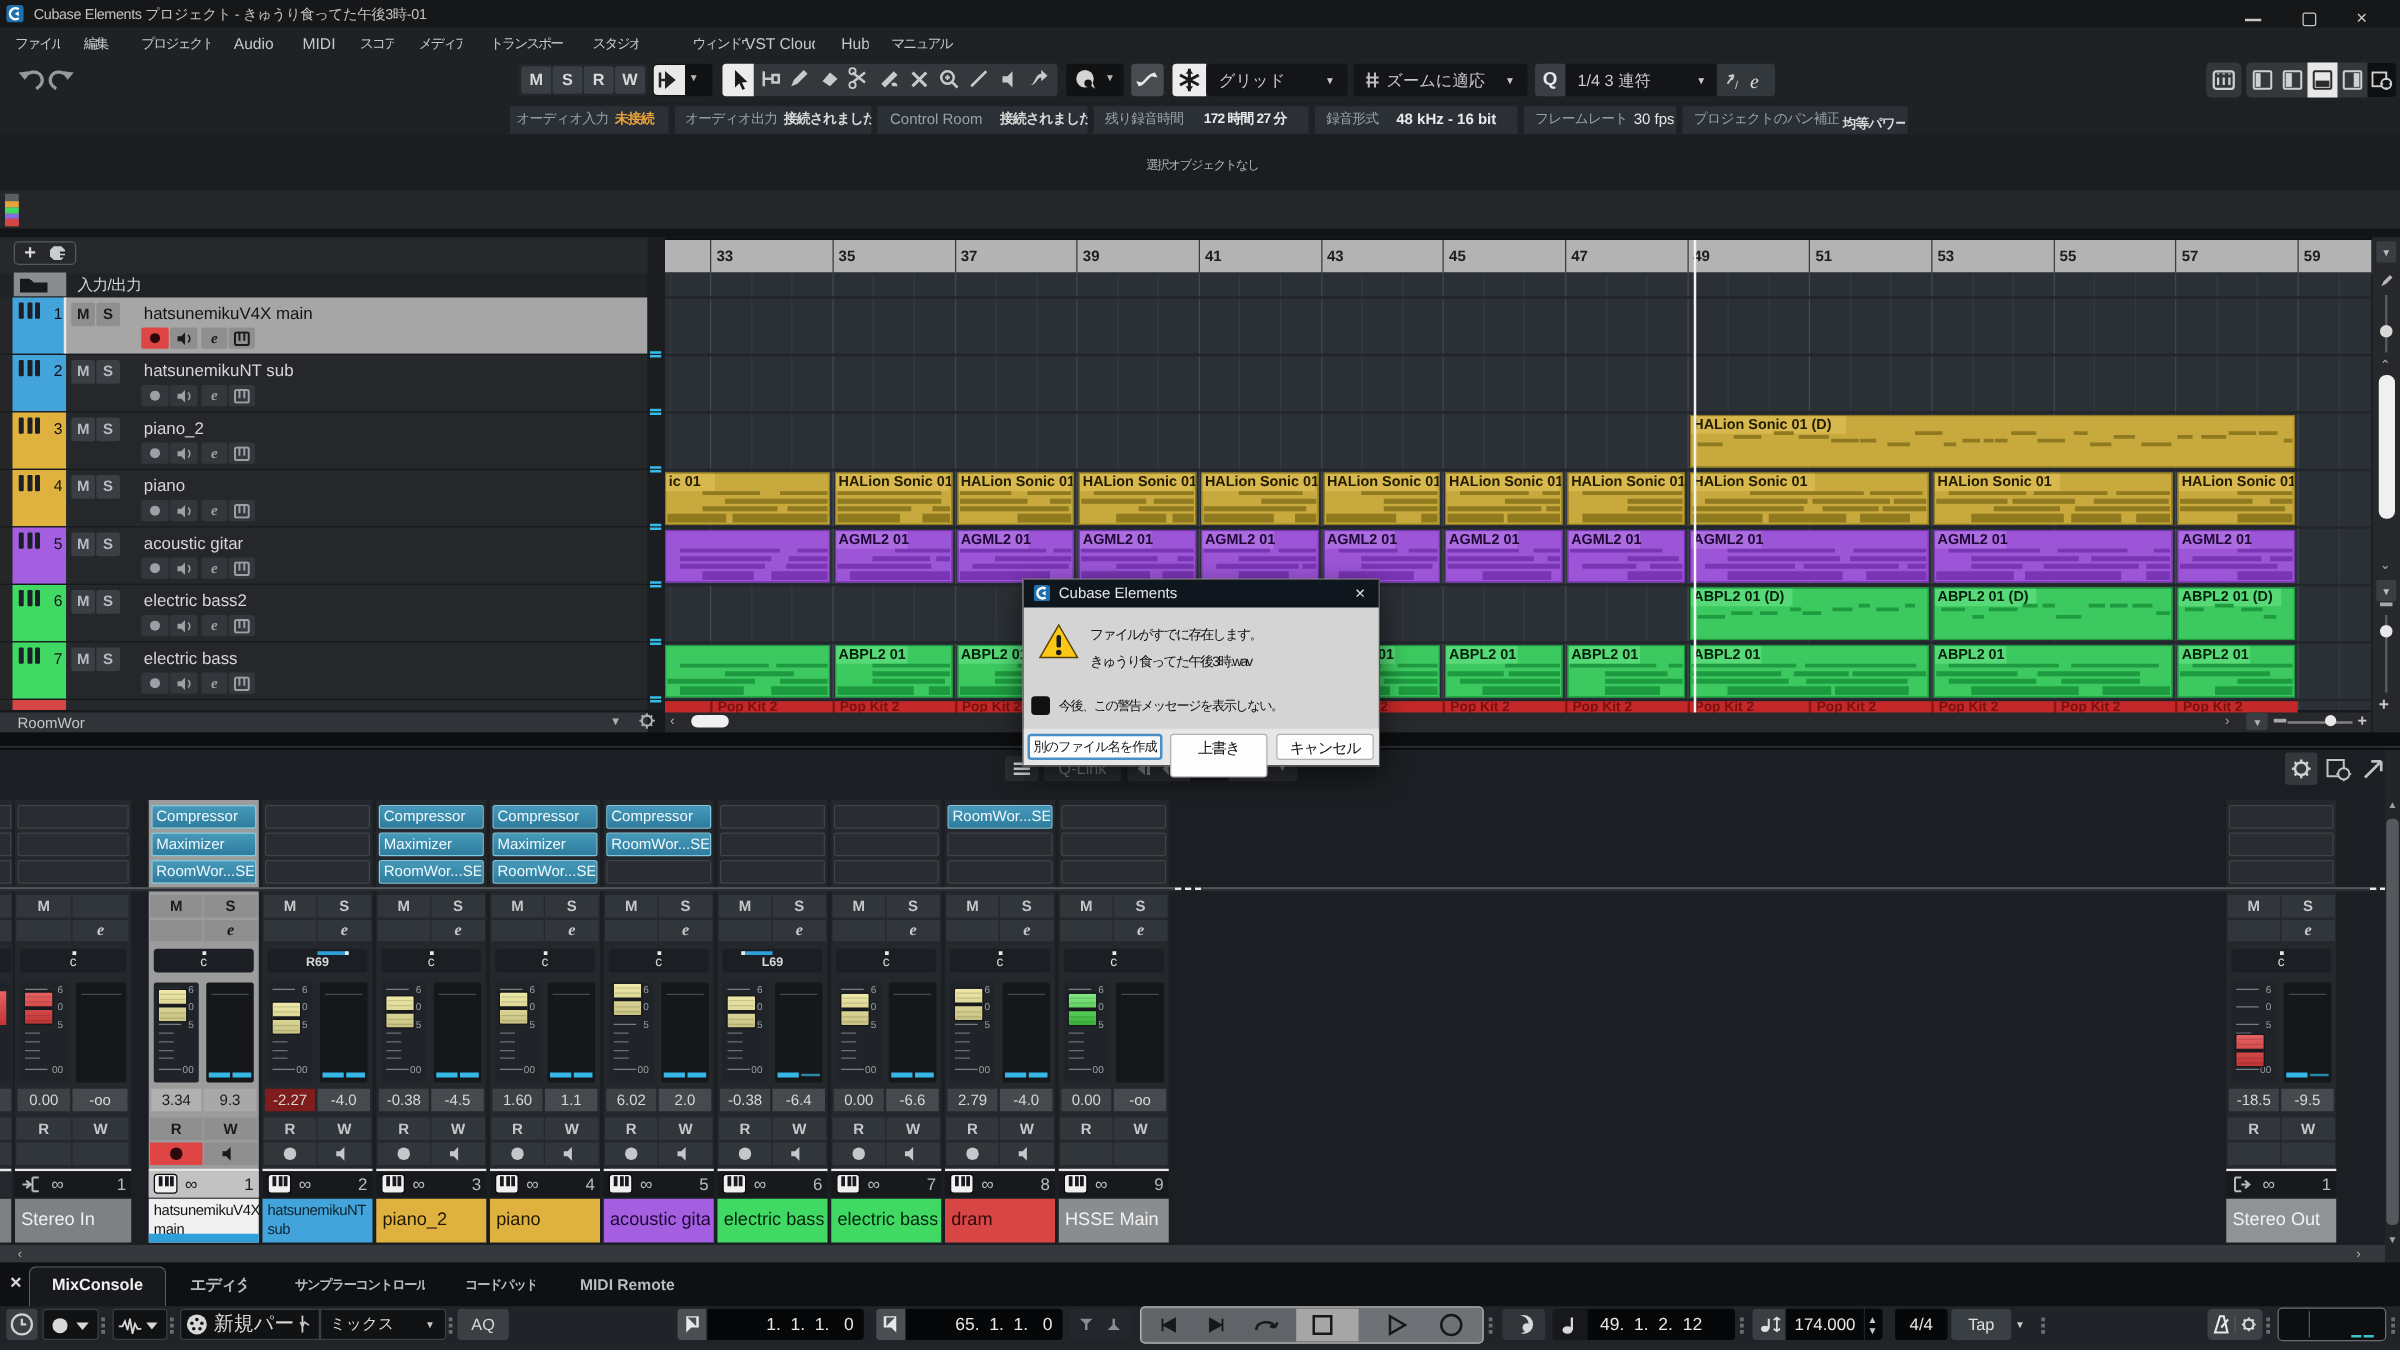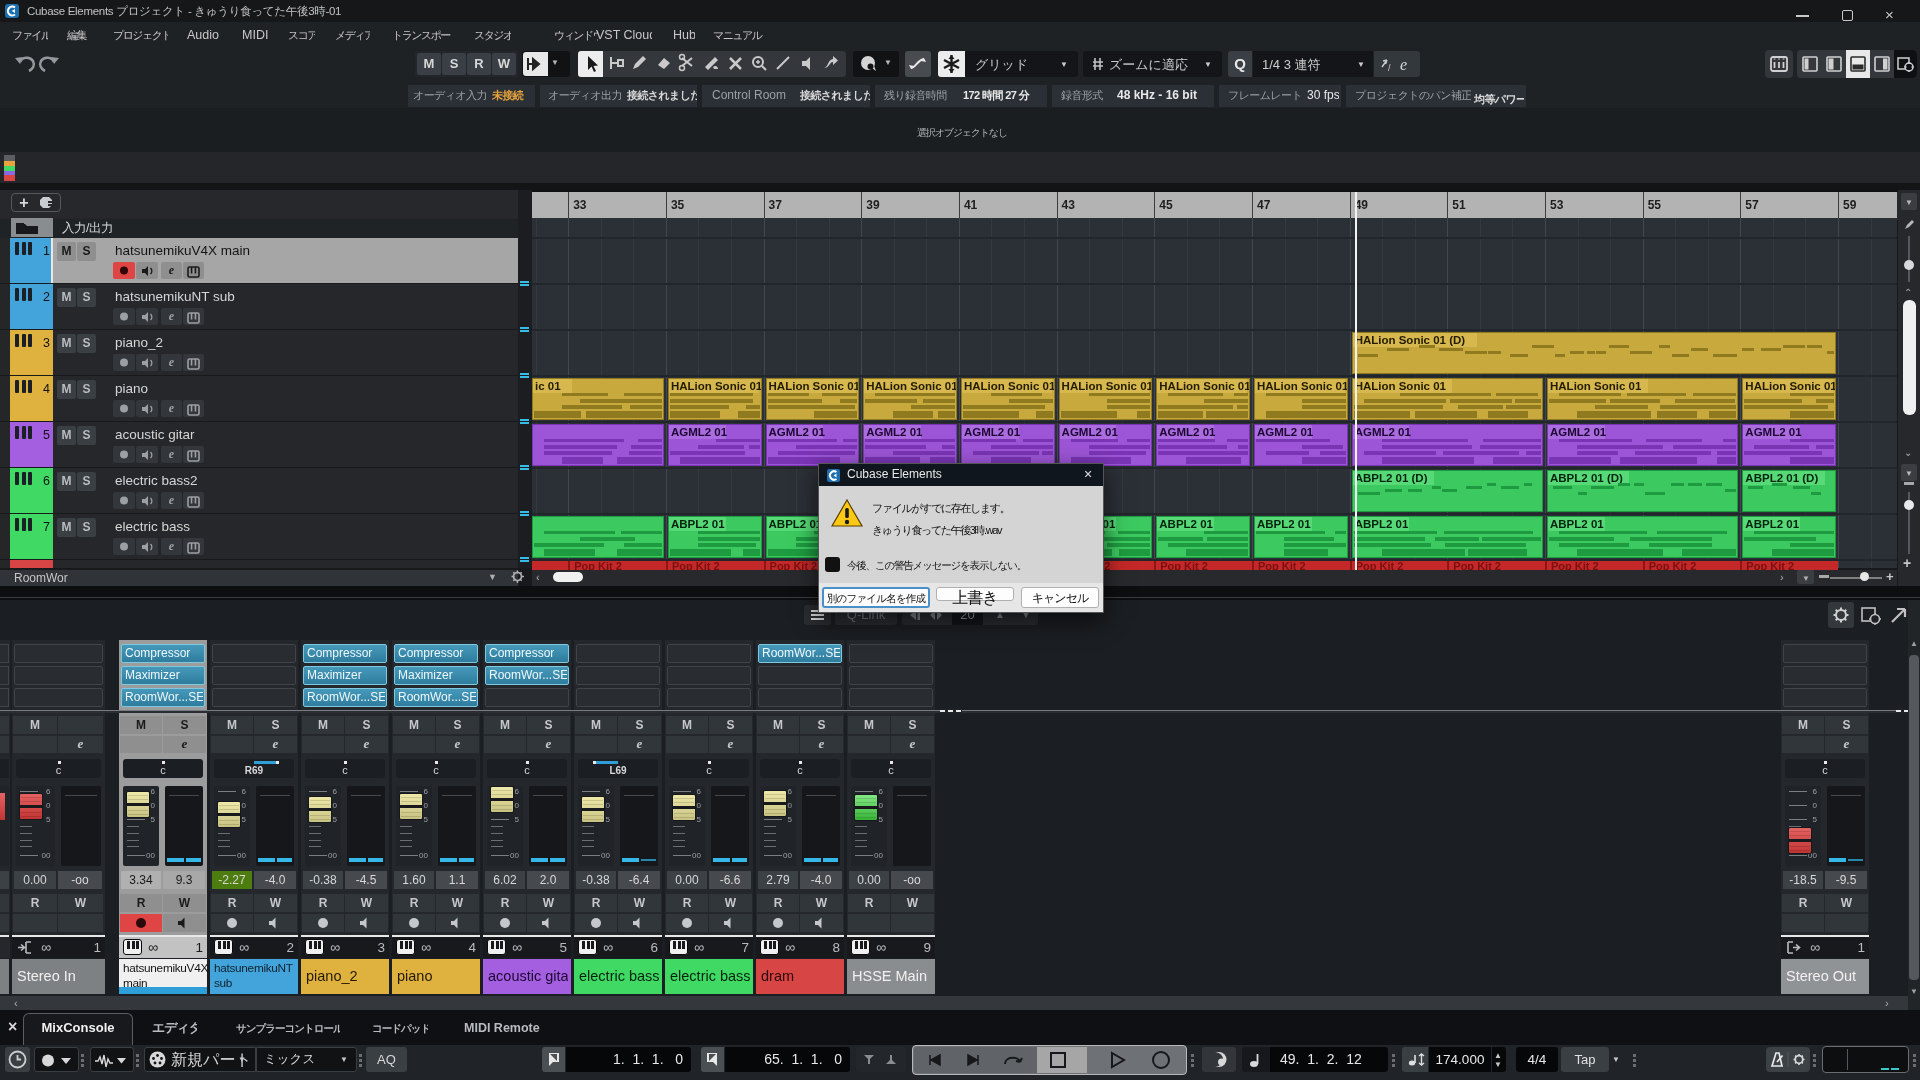--- a/index.html
+++ b/index.html
@@ -1077,21 +1077,21 @@
 <div style="position:absolute;left:217px;top:801px;width:24px;height:27px;background:linear-gradient(#eee9a8,#c9c383);border-radius:2px;border:1px solid #15171a;"></div>
 <div style="position:absolute;left:218px;top:813px;width:22px;height:3px;background:#17191c;"></div>
 <div style="position:absolute;left:219px;top:805px;width:20px;height:1px;background:#00000022;"></div>
 <div style="position:absolute;left:219px;top:809px;width:20px;height:1px;background:#00000022;"></div>
 <div style="position:absolute;left:219px;top:820px;width:20px;height:1px;background:#00000022;"></div>
 <div style="position:absolute;left:219px;top:824px;width:20px;height:1px;background:#00000022;"></div>
 <div style="position:absolute;left:256.0px;top:786px;width:38.0px;height:80px;background:#15171a;border-radius:2px;"></div>
 <div style="position:absolute;left:260.0px;top:795px;width:30.0px;height:1px;background:#45494d;"></div>
 <div style="position:absolute;left:258.0px;top:858px;width:17.0px;height:4px;background:#35b8e8;"></div>
 <div style="position:absolute;left:277.0px;top:858px;width:15.0px;height:4px;background:#35b8e8;"></div>
-<div style="position:absolute;left:212px;top:871px;width:40px;height:18px;background:#4d7c0f;color:#d8d8d8;font-size:12px;text-align:center;line-height:18px;">-2.27</div>
+<div style="position:absolute;left:212px;top:871px;width:40px;height:18px;background:#7f1d1d;color:#d8d8d8;font-size:12px;text-align:center;line-height:18px;">-2.27</div>
 <div style="position:absolute;left:254px;top:871px;width:42px;height:18px;background:#46494d;color:#d8d8d8;font-size:12px;text-align:center;line-height:18px;">-4.0</div>
 <div style="position:absolute;left:211px;top:894px;width:42px;height:18px;background:#31363b;color:#c4c8cc;font-size:12px;font-weight:bold;text-align:center;line-height:18px;">R</div>
 <div style="position:absolute;left:254px;top:894px;width:43px;height:18px;background:#31363b;color:#c4c8cc;font-size:12px;font-weight:bold;text-align:center;line-height:18px;">W</div>
 <div style="position:absolute;left:211px;top:914px;width:42px;height:18px;background:#31363b;"><svg width="42" height="18">
         <circle cx="21.0" cy="9" r="5" fill="#c4c8cc"></circle>
       </svg></div>
 <div style="position:absolute;left:254px;top:914px;width:43px;height:18px;background:#31363b;"><svg width="43" height="18">
         <path d="M15.0 7 v4 h3 l3.5 3.5 V3.5 L18.0 7 z" fill="#c4c8cc"></path>
       </svg></div>
 <div style="position:absolute;left:210px;top:935px;width:88px;height:2px;background:#e8e8e8;"></div>
@@ -1710,14 +1710,14 @@
         <path d="M17 2 L32 28 L2 28 Z" fill="#fbc816" stroke="#5a4000" stroke-width="1.2"></path>
         <rect x="15.2" y="10" width="3.6" height="10" rx="1.5" fill="#1a1a1a"></rect>
         <circle cx="17" cy="24" r="2.2" fill="#1a1a1a"></circle>
       </svg></div>
 <div style="position:absolute;left:872px;top:500px;width:134px;height:17px;color:#111;font-size:11px;letter-spacing:-1.4px;line-height:17px;overflow:hidden;"><span class="t">ファイルがすでに存在します。</span></div>
 <div style="position:absolute;left:872px;top:522px;width:134px;height:17px;color:#111;font-size:11px;letter-spacing:-1.4px;line-height:17px;overflow:hidden;"><span class="t">きゅうり食ってた午後3時.wav</span></div>
 <div style="position:absolute;left:825px;top:557px;width:15px;height:15px;background:#111;border-radius:3px;"></div>
 <div style="position:absolute;left:847px;top:558px;width:180px;height:15px;color:#111;font-size:10.5px;letter-spacing:-1.2px;line-height:15px;overflow:hidden;"><span class="t">今後、この警告メッセージを表示しない。</span></div>
 <div style="position:absolute;left:819px;top:583px;width:284px;height:29px;background:#e6e6e6;"></div>
 <div style="position:absolute;left:822px;top:587px;width:108px;height:21px;background:#fdfdfd;border:2px solid #4a90c8;border-radius:3px;color:#111;font-size:10.5px;letter-spacing:-0.8px;text-align:center;line-height:18px;overflow:hidden;"><span class="t">別のファイル名を作成</span></div>
-<div style="position:absolute;left:936px;top:587px;width:78px;height:14px;background:#fdfdfd;border:1px solid #b0b0b0;border-radius:3px;color:#111;font-size:16px;text-align:center;line-height:20px;"><span class="t" style="letter-spacing:-1px;">上書き</span></div>
+<div style="position:absolute;left:936px;top:587px;width:78px;height:35px;background:#fdfdfd;border:1px solid #b0b0b0;border-radius:3px;color:#111;font-size:12px;text-align:center;line-height:20px;"><span class="t" style="letter-spacing:-1px;">上書き</span></div>
 <div style="position:absolute;left:1021px;top:587px;width:78px;height:21px;background:#fdfdfd;border:1px solid #b0b0b0;border-radius:3px;color:#111;font-size:12px;text-align:center;line-height:20px;"><span class="t" style="letter-spacing:-1px;">キャンセル</span></div>
 </div>
 </body></html>

